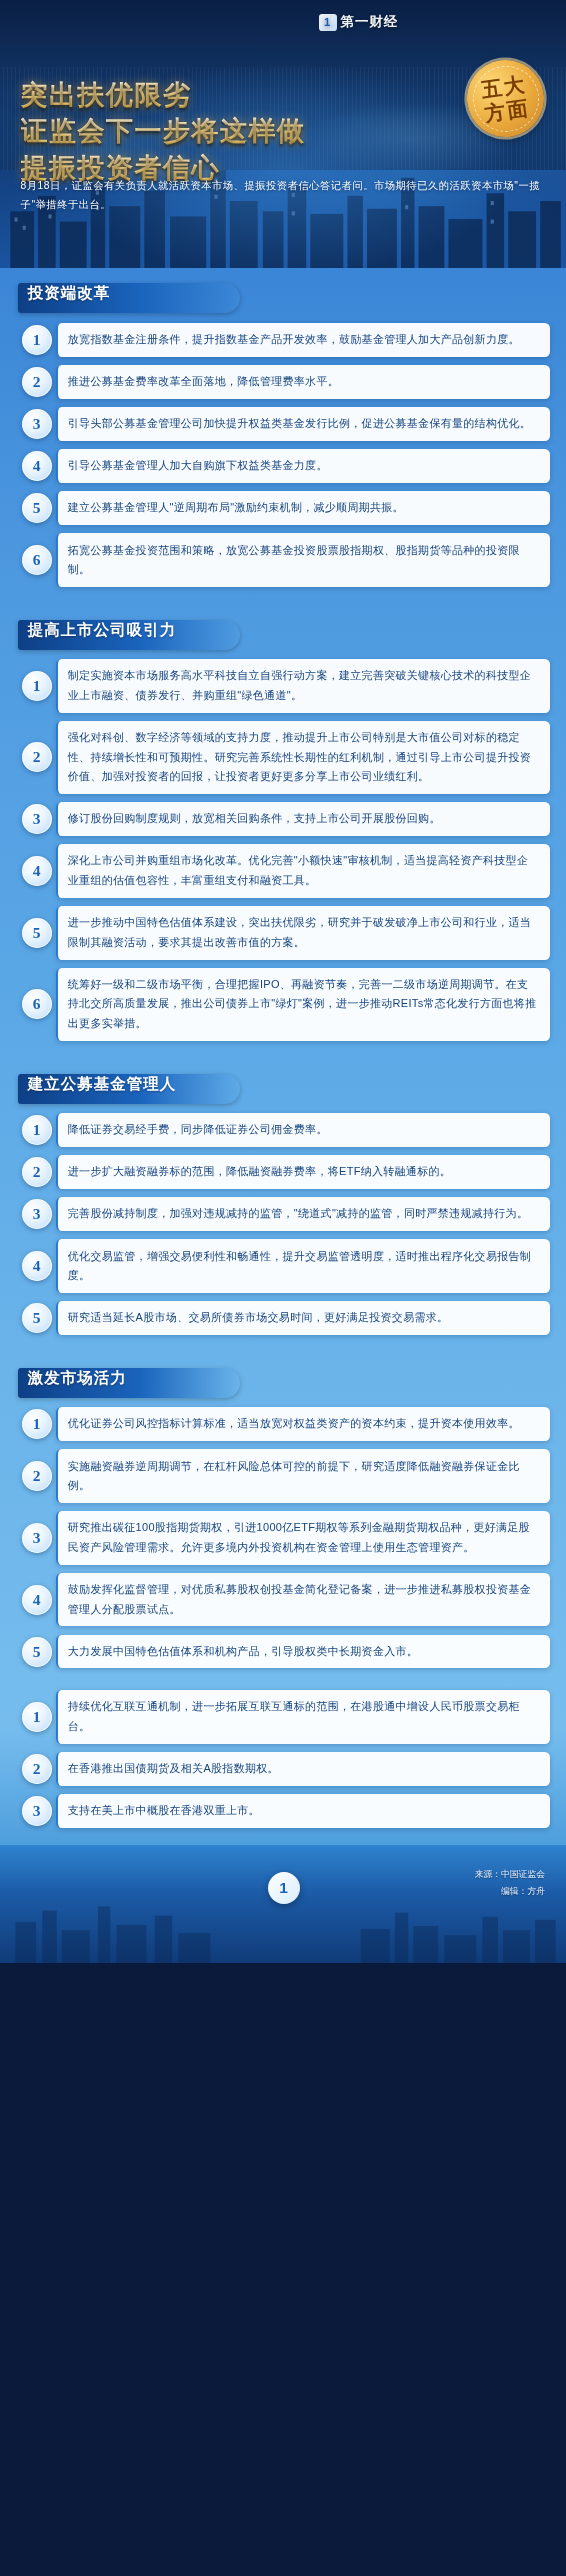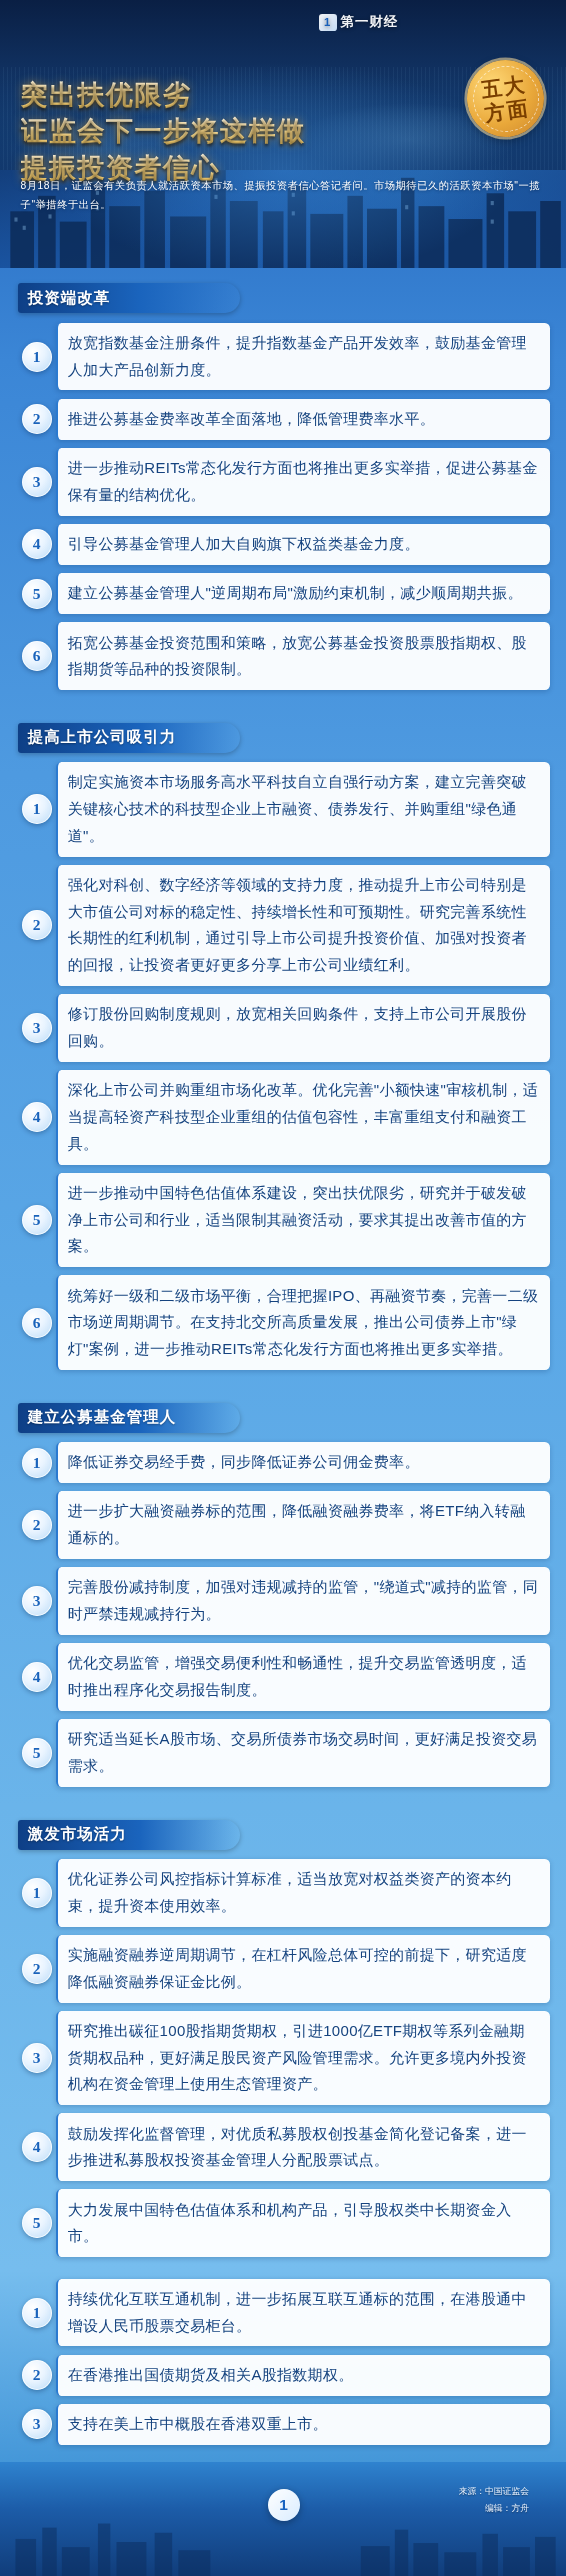--- a/index.html
+++ b/index.html
@@ -105,21 +105,21 @@
     letter-spacing: 0.5px;
     text-shadow: 0 1px 2.6px rgba(0,30,70,0.6);
   }
 
   
   .section { padding: 4.1px 17.5px 9.3px 17.5px; }
   .sec-header {
     position: relative;
     margin: 11.3px 0 9.3px 0;
     height: 30px;
-    display: flex; align-items: center;
+    display: flex; align-items: flex-start;
   }
   .sec-header .bar {
     position: absolute; left: 0; top: 0; height: 30px; width: 222px;
     background: linear-gradient(90deg, #0e3f86 0%, #1a64bd 55%, rgba(30,110,195,0.0) 100%);
     border-radius: 3.1px 15.5px 15.5px 3.1px;
     box-shadow: 0 1.5px 5.2px rgba(0,0,0,0.25);
   }
   .sec-header .txt {
     position: relative;
     padding-left: 10.3px;
@@ -150,21 +150,21 @@
     font-size: 15.5px;
     font-weight: bold;
     font-family: "Liberation Serif", "DejaVu Serif", serif;
   }
   .card {
     flex: 1 1 auto;
     background: rgba(255,255,255,0.96);
     border-radius: 5.2px;
     padding: 7.2px 10.3px;
     color: #15437f;
-    font-size: 15px;
+    font-size: 11px;
     line-height: 1.78;
     letter-spacing: 0.3px;
     box-shadow: 0 1.5px 5.2px rgba(0,40,90,0.22);
     border-left: 2.6px solid #2b7ad0;
     display: flex; align-items: center;
   }
 
   
   .footer {
     position: relative;
@@ -177,21 +177,21 @@
   }
   .footer-badge {
     position: absolute; left: 50%; transform: translateX(-50%); top: 27px;
     width: 32px; height: 32px; border-radius: 50%;
     background: linear-gradient(135deg,#ffffff,#d9ecff);
     display: flex; align-items: center; justify-content: center;
     color: #1963c0; font-size: 15.5px; font-weight: bold;
     box-shadow: 0 2.1px 7.2px rgba(0,0,0,0.3);
   }
   .footer-src {
-    position: absolute; right: 38px; top: 20.6px;
+    position: absolute; right: 22px; top: 20.6px;
     color: #eaf3ff; font-size: 8.8px; line-height: 1.9; text-align: right;
     text-shadow: 0 0.5px 1.5px rgba(0,0,0,0.4);
   }
 </style>
 </head>
 <body>
 
 <div class="page">
 
   <div class="hero">
@@ -274,21 +274,21 @@
     <div class="item">
       <div class="num">
           <div class="circle">2</div>
         </div>
       <div class="card">推进公募基金费率改革全面落地，降低管理费率水平。</div>
     </div>
     <div class="item">
       <div class="num">
           <div class="circle">3</div>
         </div>
-      <div class="card">进一步推动REITs常态化发行方面也将推出更多实举措，促进公募基金保有量的结构优化。</div>
+      <div class="card">引导头部公募基金管理公司加快提升权益类基金发行比例，促进公募基金保有量的结构优化。</div>
     </div>
     <div class="item">
       <div class="num">
           <div class="circle">4</div>
         </div>
       <div class="card">引导公募基金管理人加大自购旗下权益类基金力度。</div>
     </div>
     <div class="item">
       <div class="num">
           <div class="circle">5</div>

